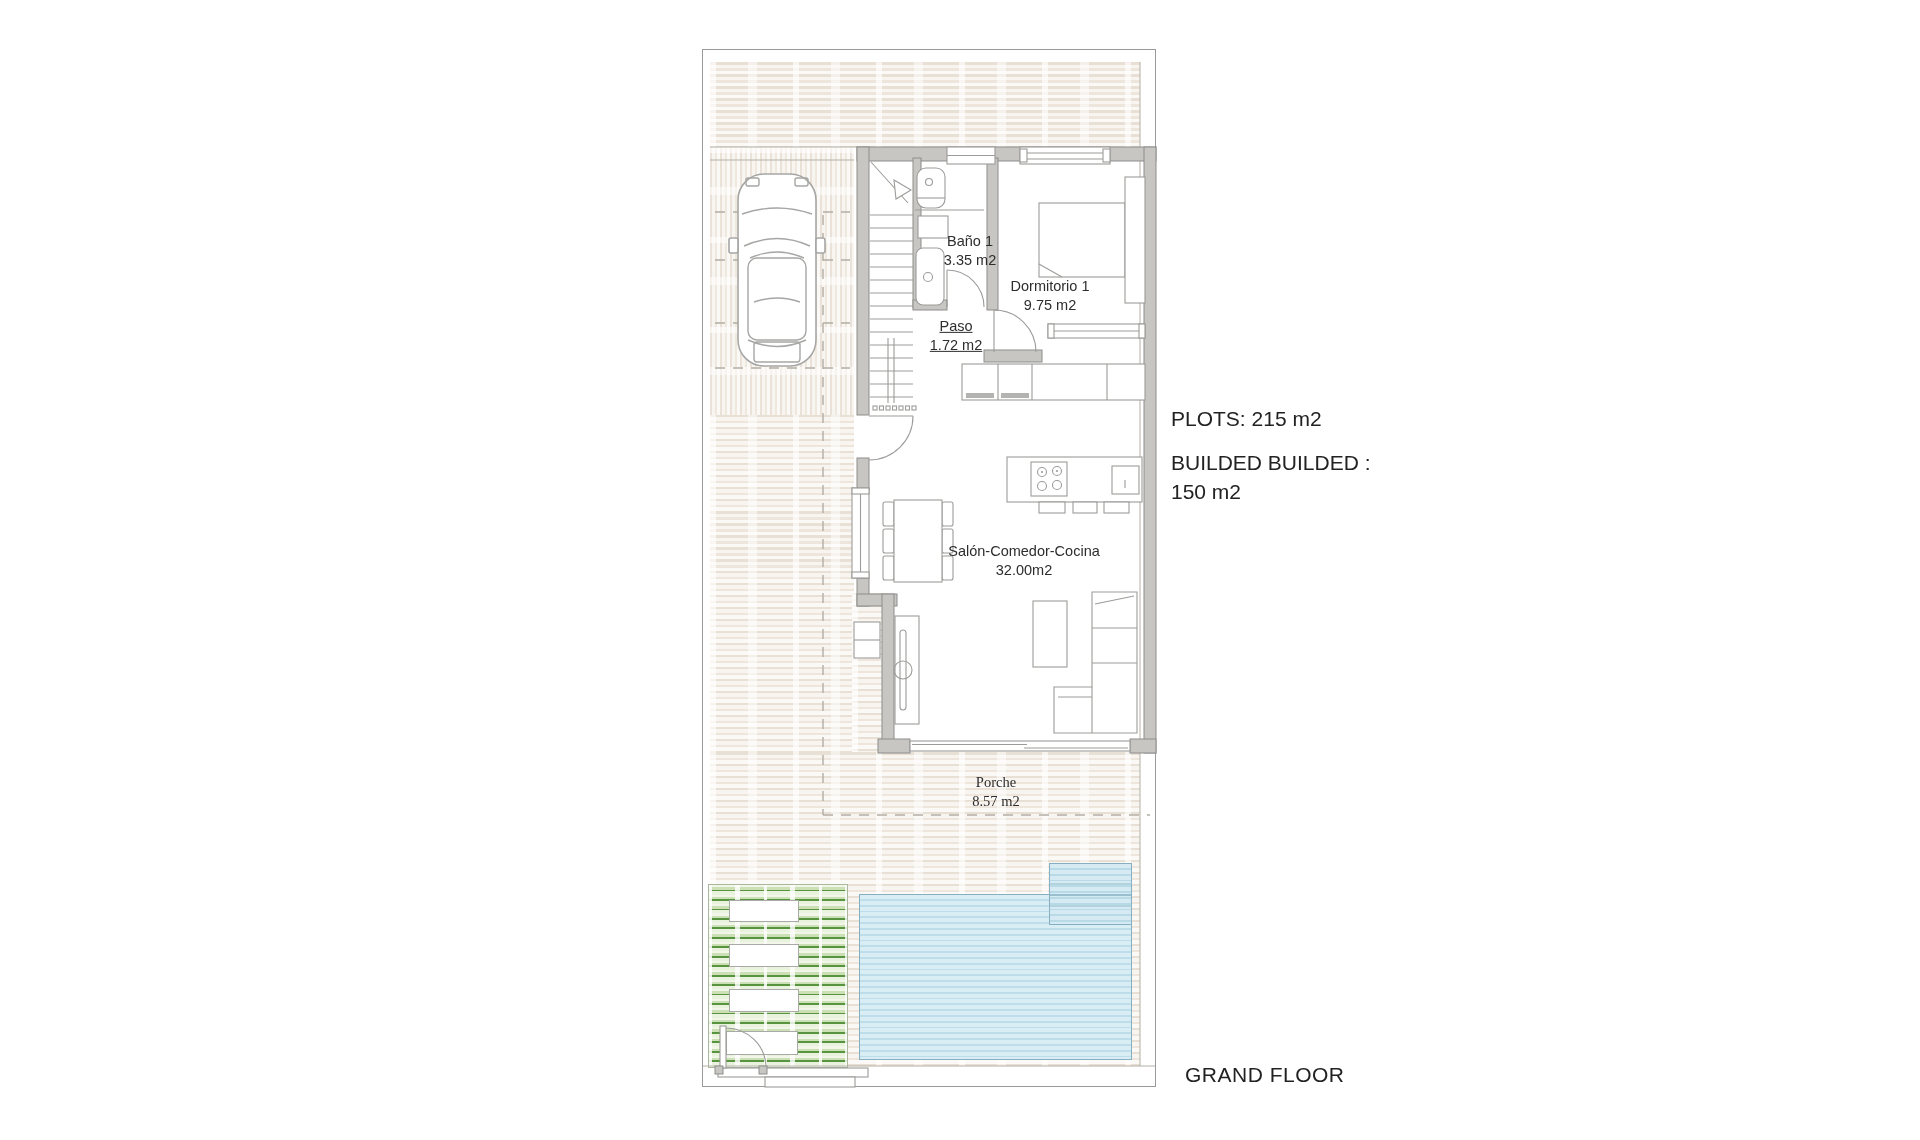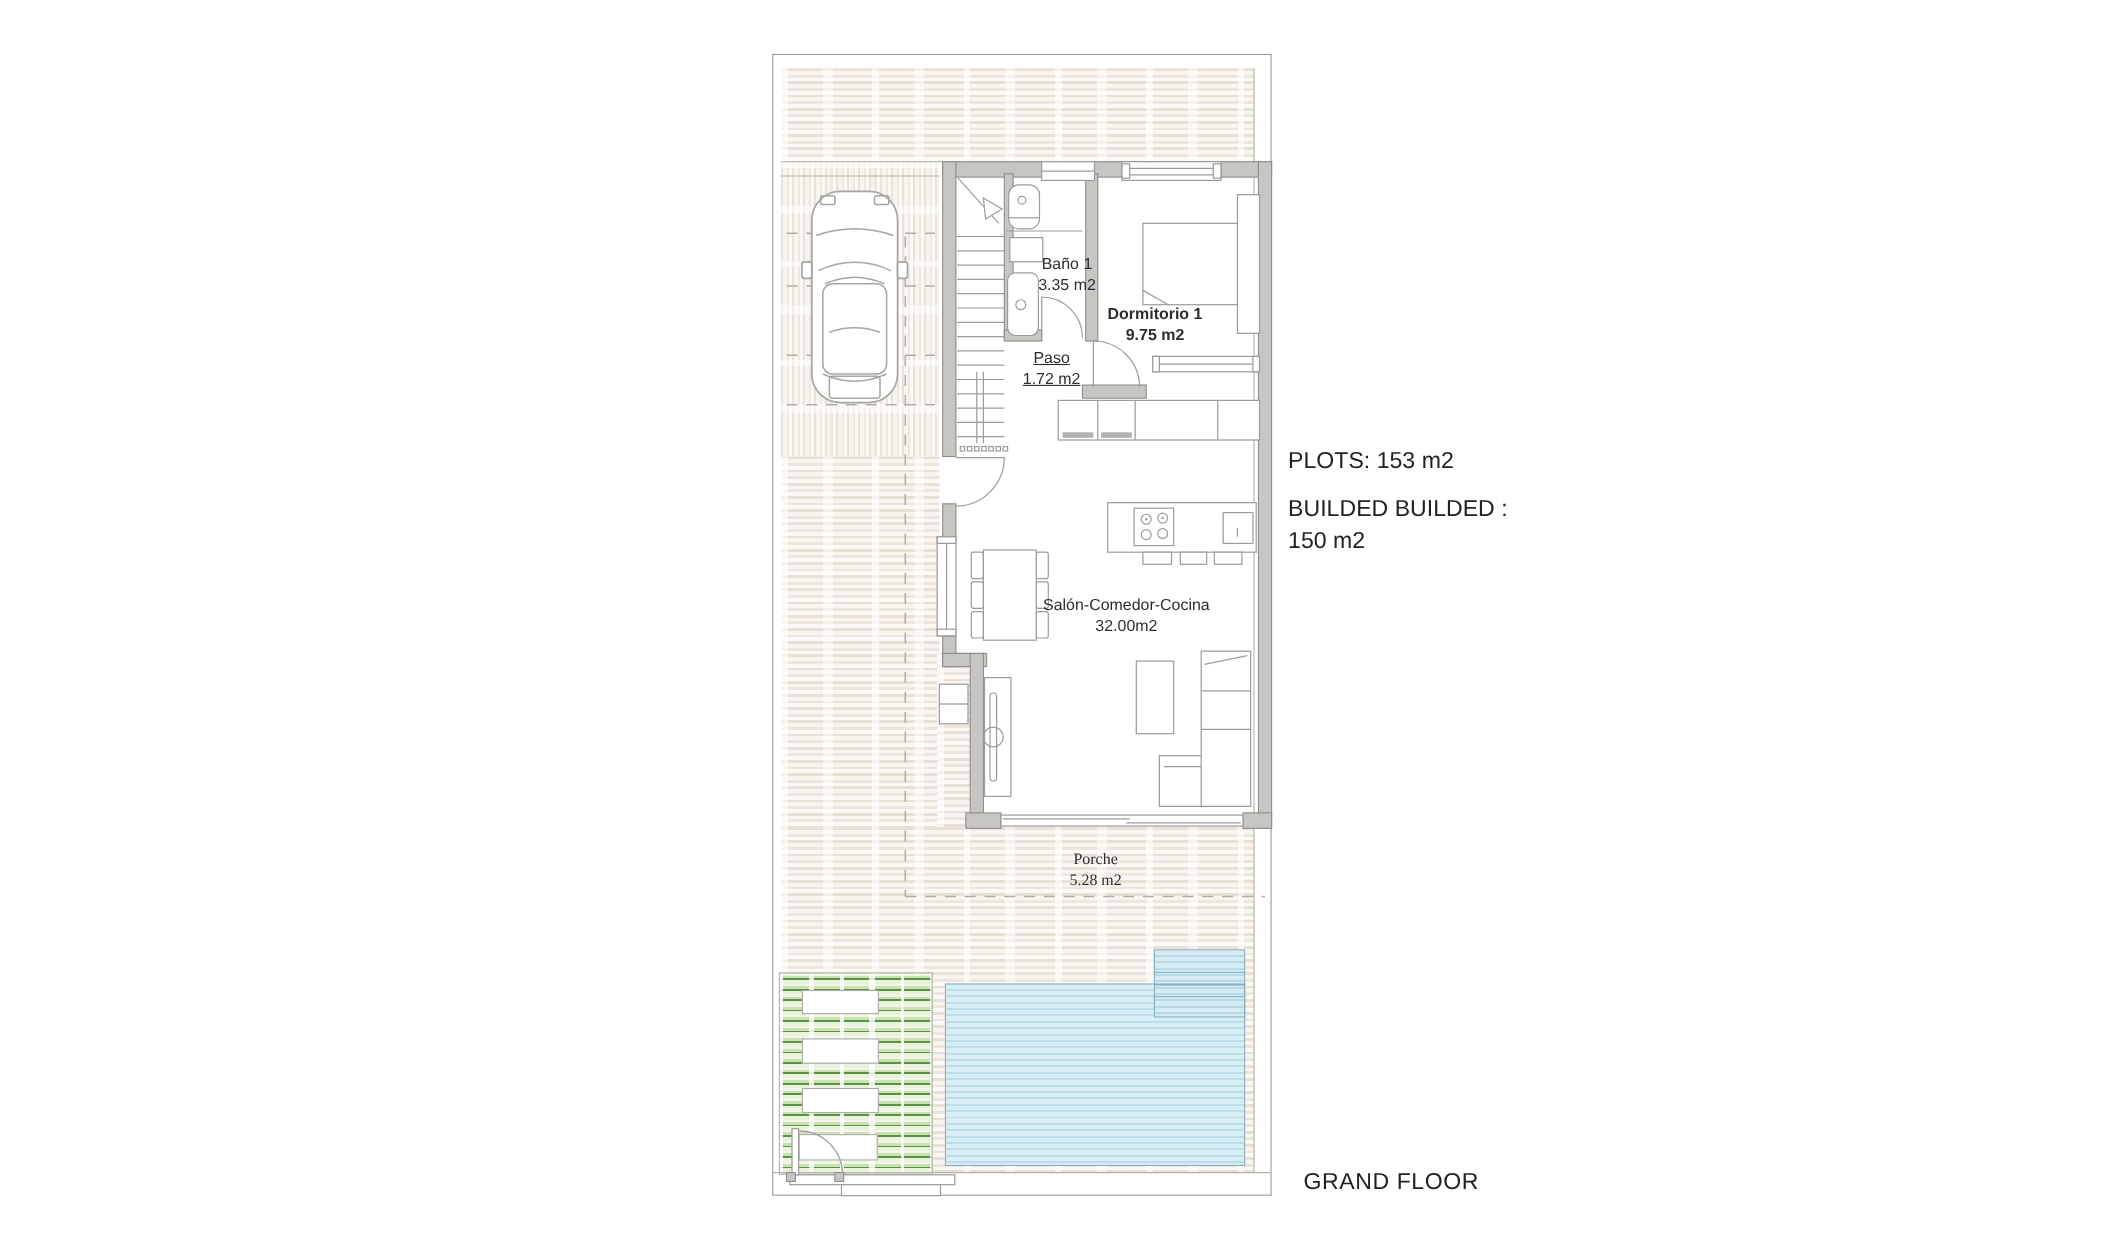--- a/index.html
+++ b/index.html
@@ -278,39 +278,39 @@
     <g>
       <rect class="ffill" x="878" y="741" width="220" height="10"></rect>
       <path class="fline" d="M880 744.5H995 M992 748H1096"></path>
     </g>
   </svg>
 
   <div class="room-label" style="left:938px;top:251px;">
     <span>Baño 1</span>
     <span>3.35 m2</span>
   </div>
-  <div class="room-label" style="left:1018px;top:296px;font-weight:bold;">
+  <div class="room-label" style="left:1018px;top:296px;">
     <span>Dormitorio 1</span>
     <span>9.75 m2</span>
   </div>
   <div class="room-label" style="left:924px;top:336px;text-decoration:underline;">
     <span>Paso</span>
     <span>1.72 m2</span>
   </div>
   <div class="room-label" style="left:992px;top:561px;">
     <span>Salón-Comedor-Cocina</span>
     <span>32.00m2</span>
   </div>
   <div class="room-label" style="left:964px;top:792px;font-family:Liberation Serif, serif;">
     <span>Porche</span>
-    <span>5.28 m2</span>
+    <span>8.57 m2</span>
   </div>
 
   <div class="annot plots-note">
-    <span>PLOTS: 153 m2</span>
+    <span>PLOTS: 215 m2</span>
   </div>
   <div class="annot built-note">
     <span>BUILDED BUILDED :</span>
     <span>150 m2</span>
   </div>
   <div class="annot floor-note">
     <span>GRAND FLOOR</span>
   </div>
 
 </div>

